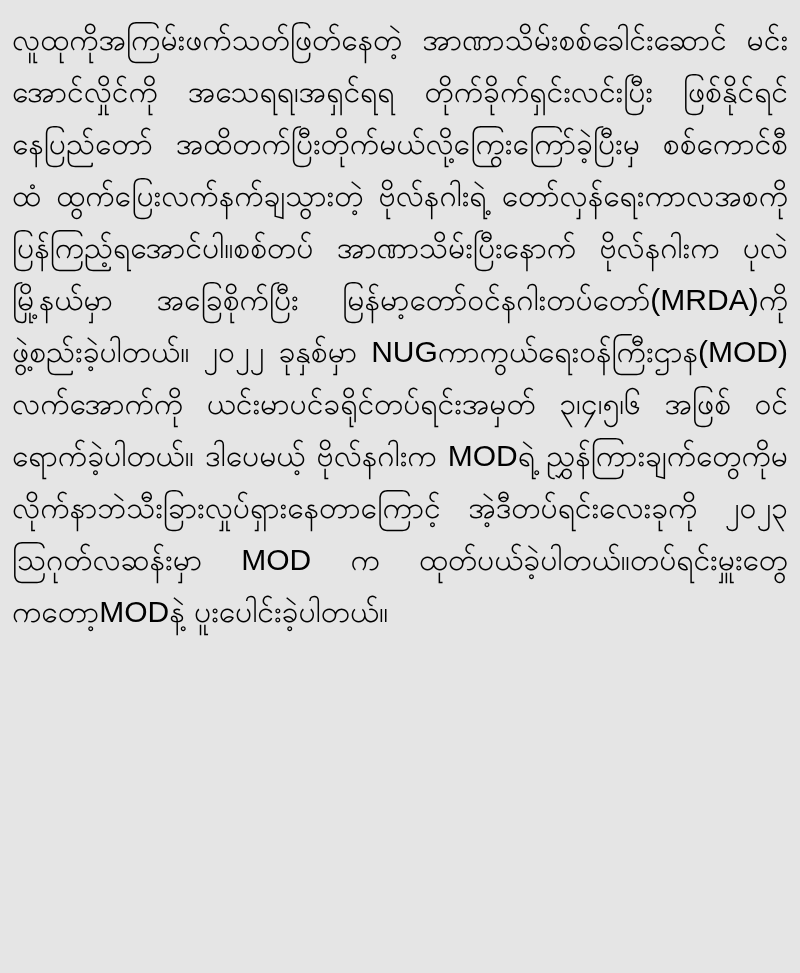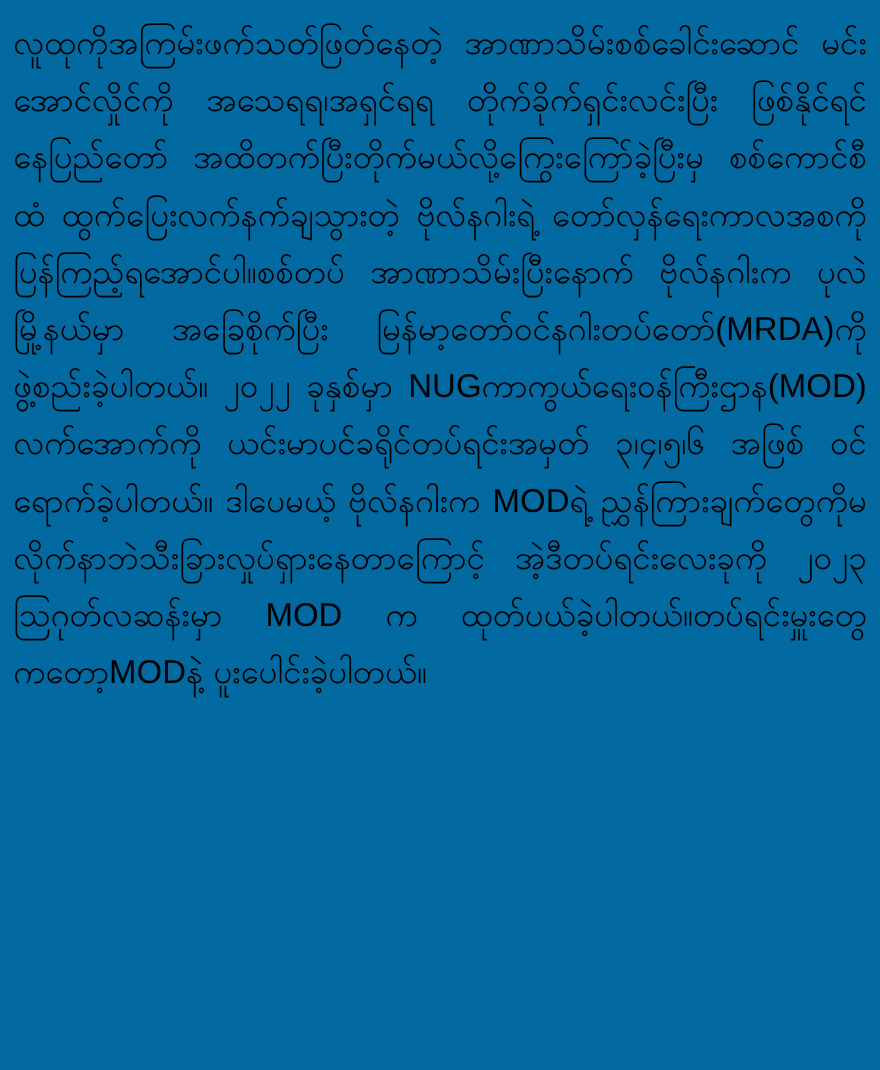--- a/index.html
+++ b/index.html
@@ -11,21 +11,21 @@
     width: 800px;
     height: 973px;
     overflow: hidden;
     font-family: "Liberation Sans", "DejaVu Sans", sans-serif;
   }
   .page {
     box-sizing: border-box;
     width: 800px;
     height: 973px;
     padding: 14px 12px 10px 12px;
-    background: #0369a1;
+    background: #e5e5e5;
   }
   .body-text {
     color: #000000;
     font-size: 30px;
     line-height: 52px;
     text-align: justify;
     text-justify: inter-word;
     word-spacing: 1px;
     letter-spacing: 0px;
     white-space: pre-wrap;

